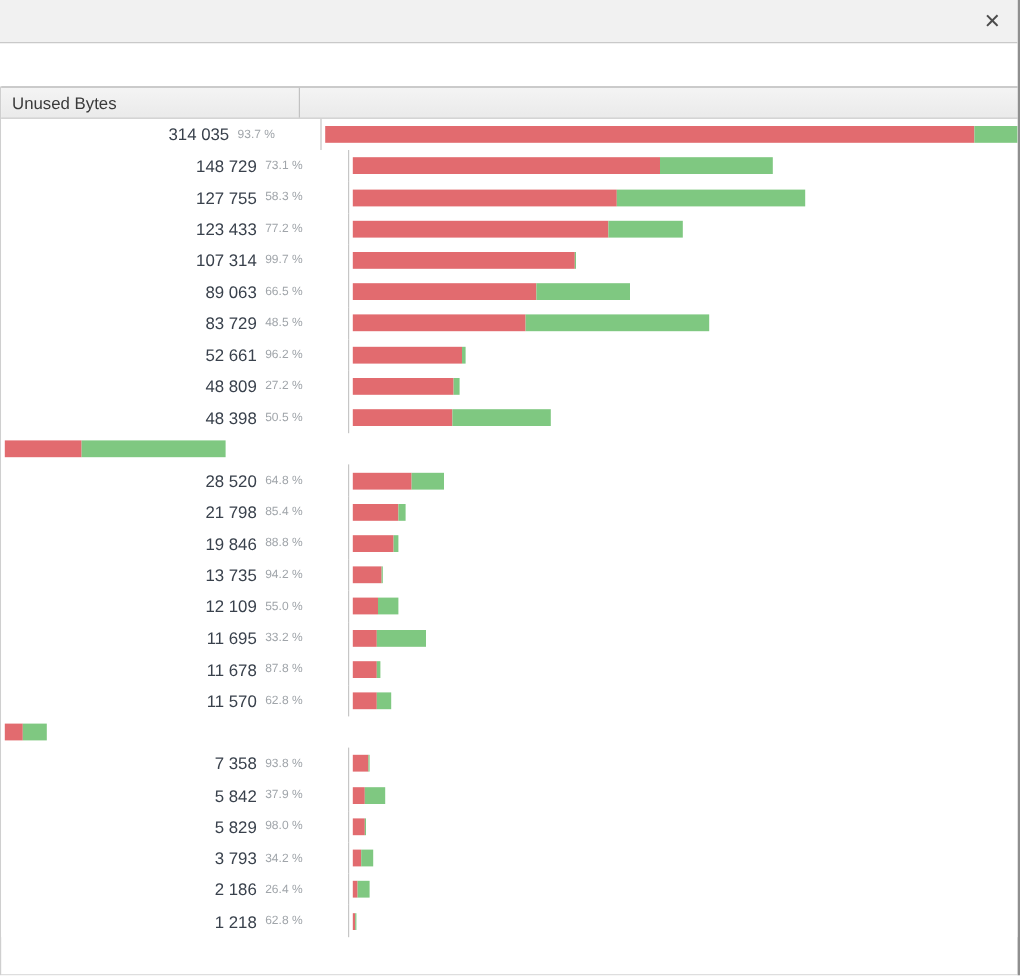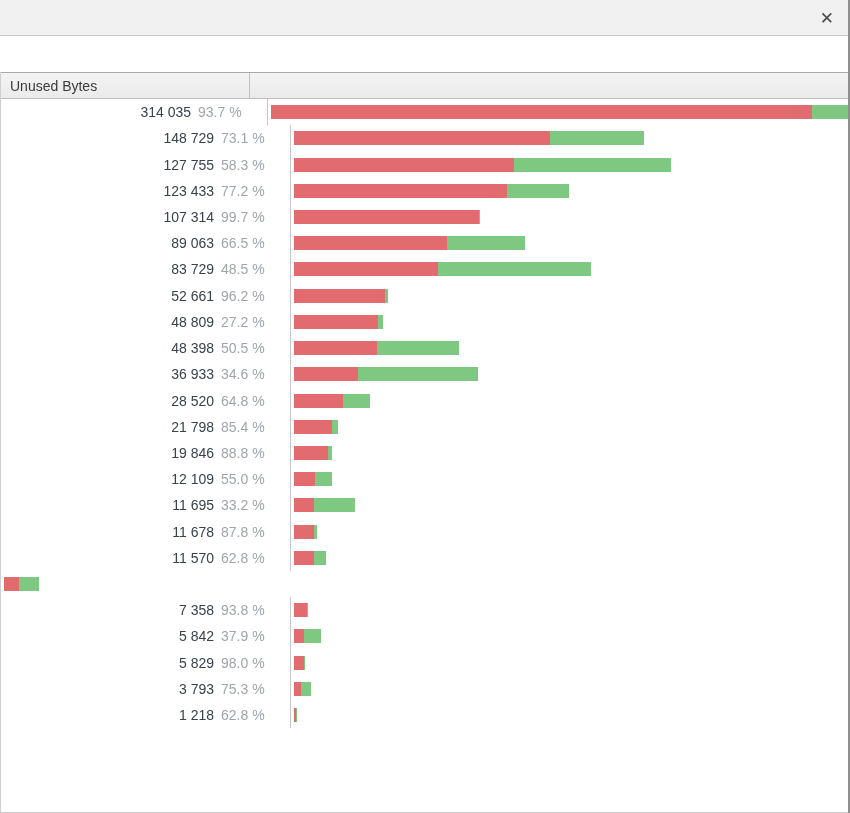--- a/index.html
+++ b/index.html
@@ -77,24 +77,23 @@
     justify-content: flex-end;
     padding-right: 26px;
     gap: 7px;
   }
   .val {
     font-size: 14px;
     color: #39414c;
     white-space: pre;
   }
   .pct {
-    font-size: 14px;
+    font-size: 10px;
     color: #a0a5aa;
     width: 43px;
-    text-align: right;
     white-space: pre;
   }
   .cell-right {
     flex: 1;
     display: flex;
     align-items: center;
     padding-left: 3px;
   }
   .bar-track {
     display: flex;
@@ -232,24 +231,20 @@
       <span class="pct">50.5 %</span>
     </div>
     <div class="cell-right">
       <div class="bar-track">
         <div class="seg" style="width: 83.323px; background: rgb(226, 107, 111);"></div>
         <div class="seg" style="width: 81.673px; background: rgb(127, 200, 129);"></div>
       </div>
     </div>
   </div>
         <div class="row">
-    <div class="cell-left">
-      <span class="val">36 933</span>
-      <span class="pct">34.6 %</span>
-    </div>
     <div class="cell-right">
       <div class="bar-track">
         <div class="seg" style="width: 63.5846px; background: rgb(226, 107, 111);"></div>
         <div class="seg" style="width: 120.186px; background: rgb(127, 200, 129);"></div>
       </div>
     </div>
   </div>
         <div class="row">
     <div class="cell-left">
       <span class="val">28 520</span>
@@ -281,20 +276,32 @@
     </div>
     <div class="cell-right">
       <div class="bar-track">
         <div class="seg" style="width: 34.1673px; background: rgb(226, 107, 111);"></div>
         <div class="seg" style="width: 4.30939px; background: rgb(127, 200, 129);"></div>
       </div>
     </div>
   </div>
         <div class="row">
     <div class="cell-left">
+      <span class="val">13 735</span>
+      <span class="pct">94.2 %</span>
+    </div>
+    <div class="cell-right">
+      <div class="bar-track">
+        <div class="seg" style="width: 23.6465px; background: rgb(226, 107, 111);"></div>
+        <div class="seg" style="width: 1.45594px; background: rgb(127, 200, 129);"></div>
+      </div>
+    </div>
+  </div>
+        <div class="row">
+    <div class="cell-left">
       <span class="val">12 109</span>
       <span class="pct">55.0 %</span>
     </div>
     <div class="cell-right">
       <div class="bar-track">
         <div class="seg" style="width: 20.8471px; background: rgb(226, 107, 111);"></div>
         <div class="seg" style="width: 17.0567px; background: rgb(127, 200, 129);"></div>
       </div>
     </div>
   </div>
@@ -374,26 +381,38 @@
     <div class="cell-right">
       <div class="bar-track">
         <div class="seg" style="width: 10.0353px; background: rgb(226, 107, 111);"></div>
         <div class="seg" style="width: 0.204803px; background: rgb(127, 200, 129);"></div>
       </div>
     </div>
   </div>
         <div class="row">
     <div class="cell-left">
       <span class="val">3 793</span>
-      <span class="pct">75.3 %</span>
+      <span class="pct">34.2 %</span>
     </div>
     <div class="cell-right">
       <div class="bar-track">
         <div class="seg" style="width: 6.53011px; background: rgb(226, 107, 111);"></div>
         <div class="seg" style="width: 10.5644px; background: rgb(127, 200, 129);"></div>
+      </div>
+    </div>
+  </div>
+        <div class="row">
+    <div class="cell-left">
+      <span class="val">2 186</span>
+      <span class="pct">26.4 %</span>
+    </div>
+    <div class="cell-right">
+      <div class="bar-track">
+        <div class="seg" style="width: 3.76346px; background: rgb(226, 107, 111);"></div>
+        <div class="seg" style="width: 10.4921px; background: rgb(127, 200, 129);"></div>
       </div>
     </div>
   </div>
         <div class="row">
     <div class="cell-left">
       <span class="val">1 218</span>
       <span class="pct">62.8 %</span>
     </div>
     <div class="cell-right">
       <div class="bar-track">

